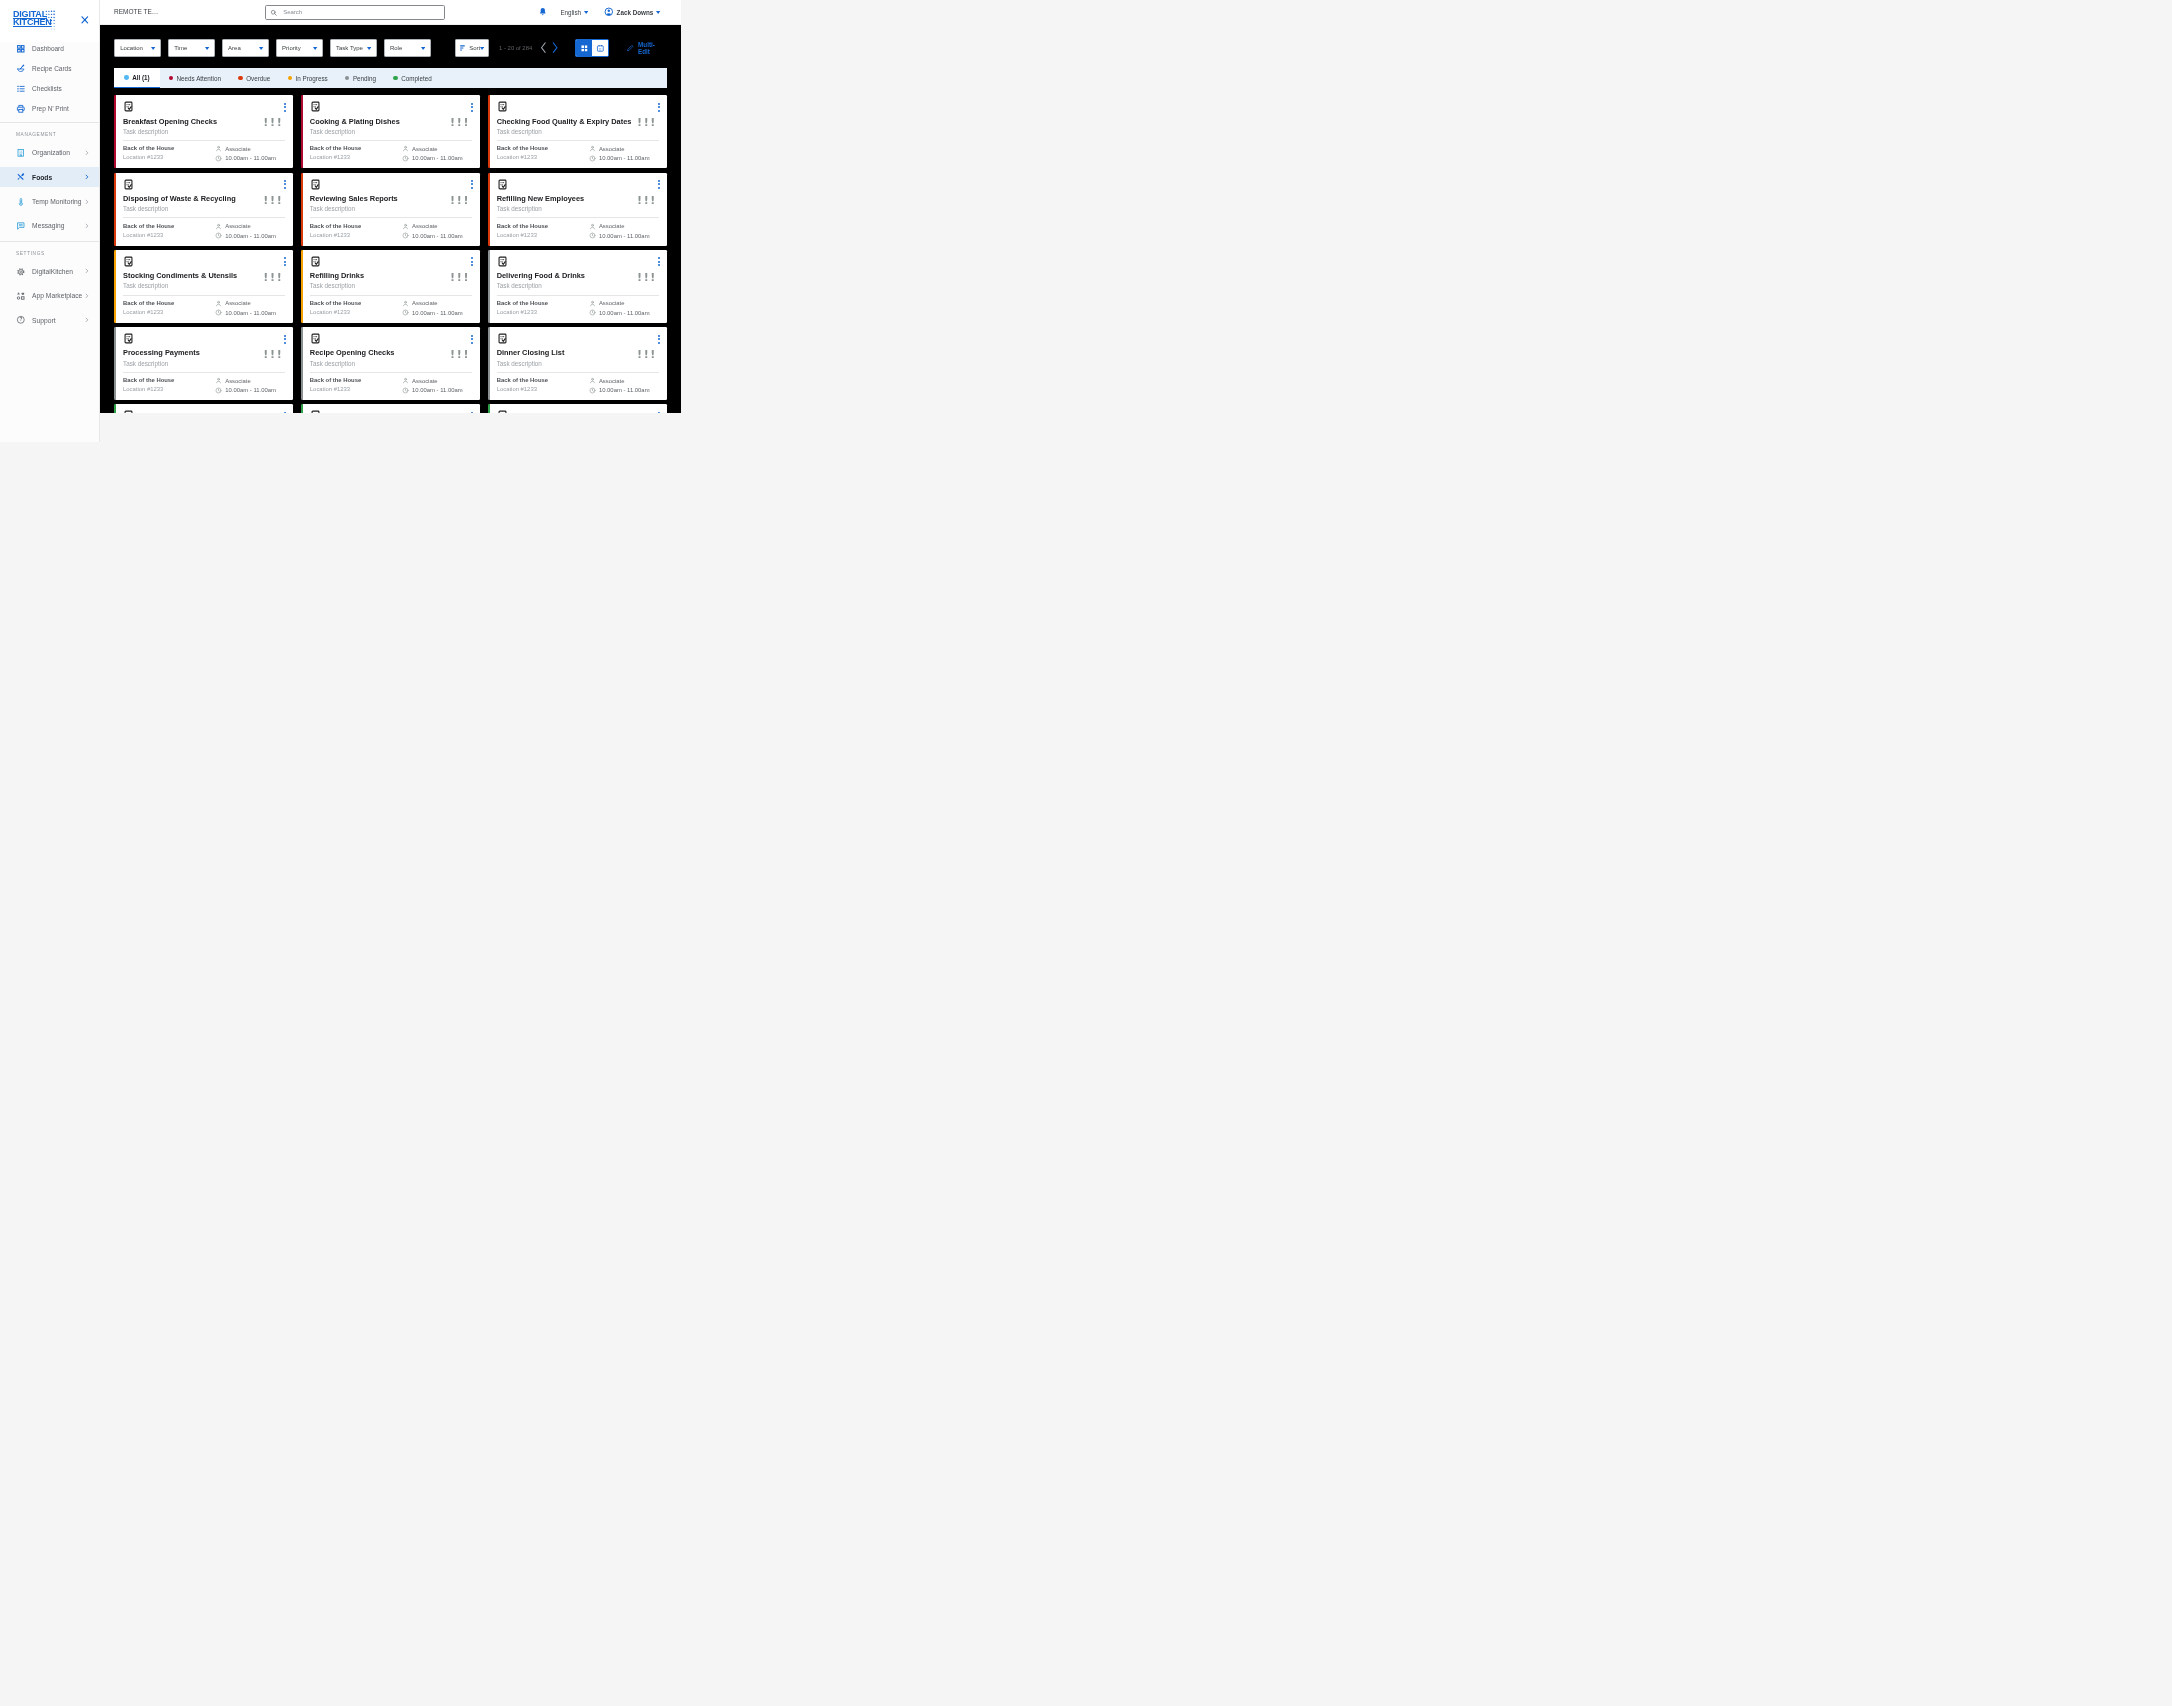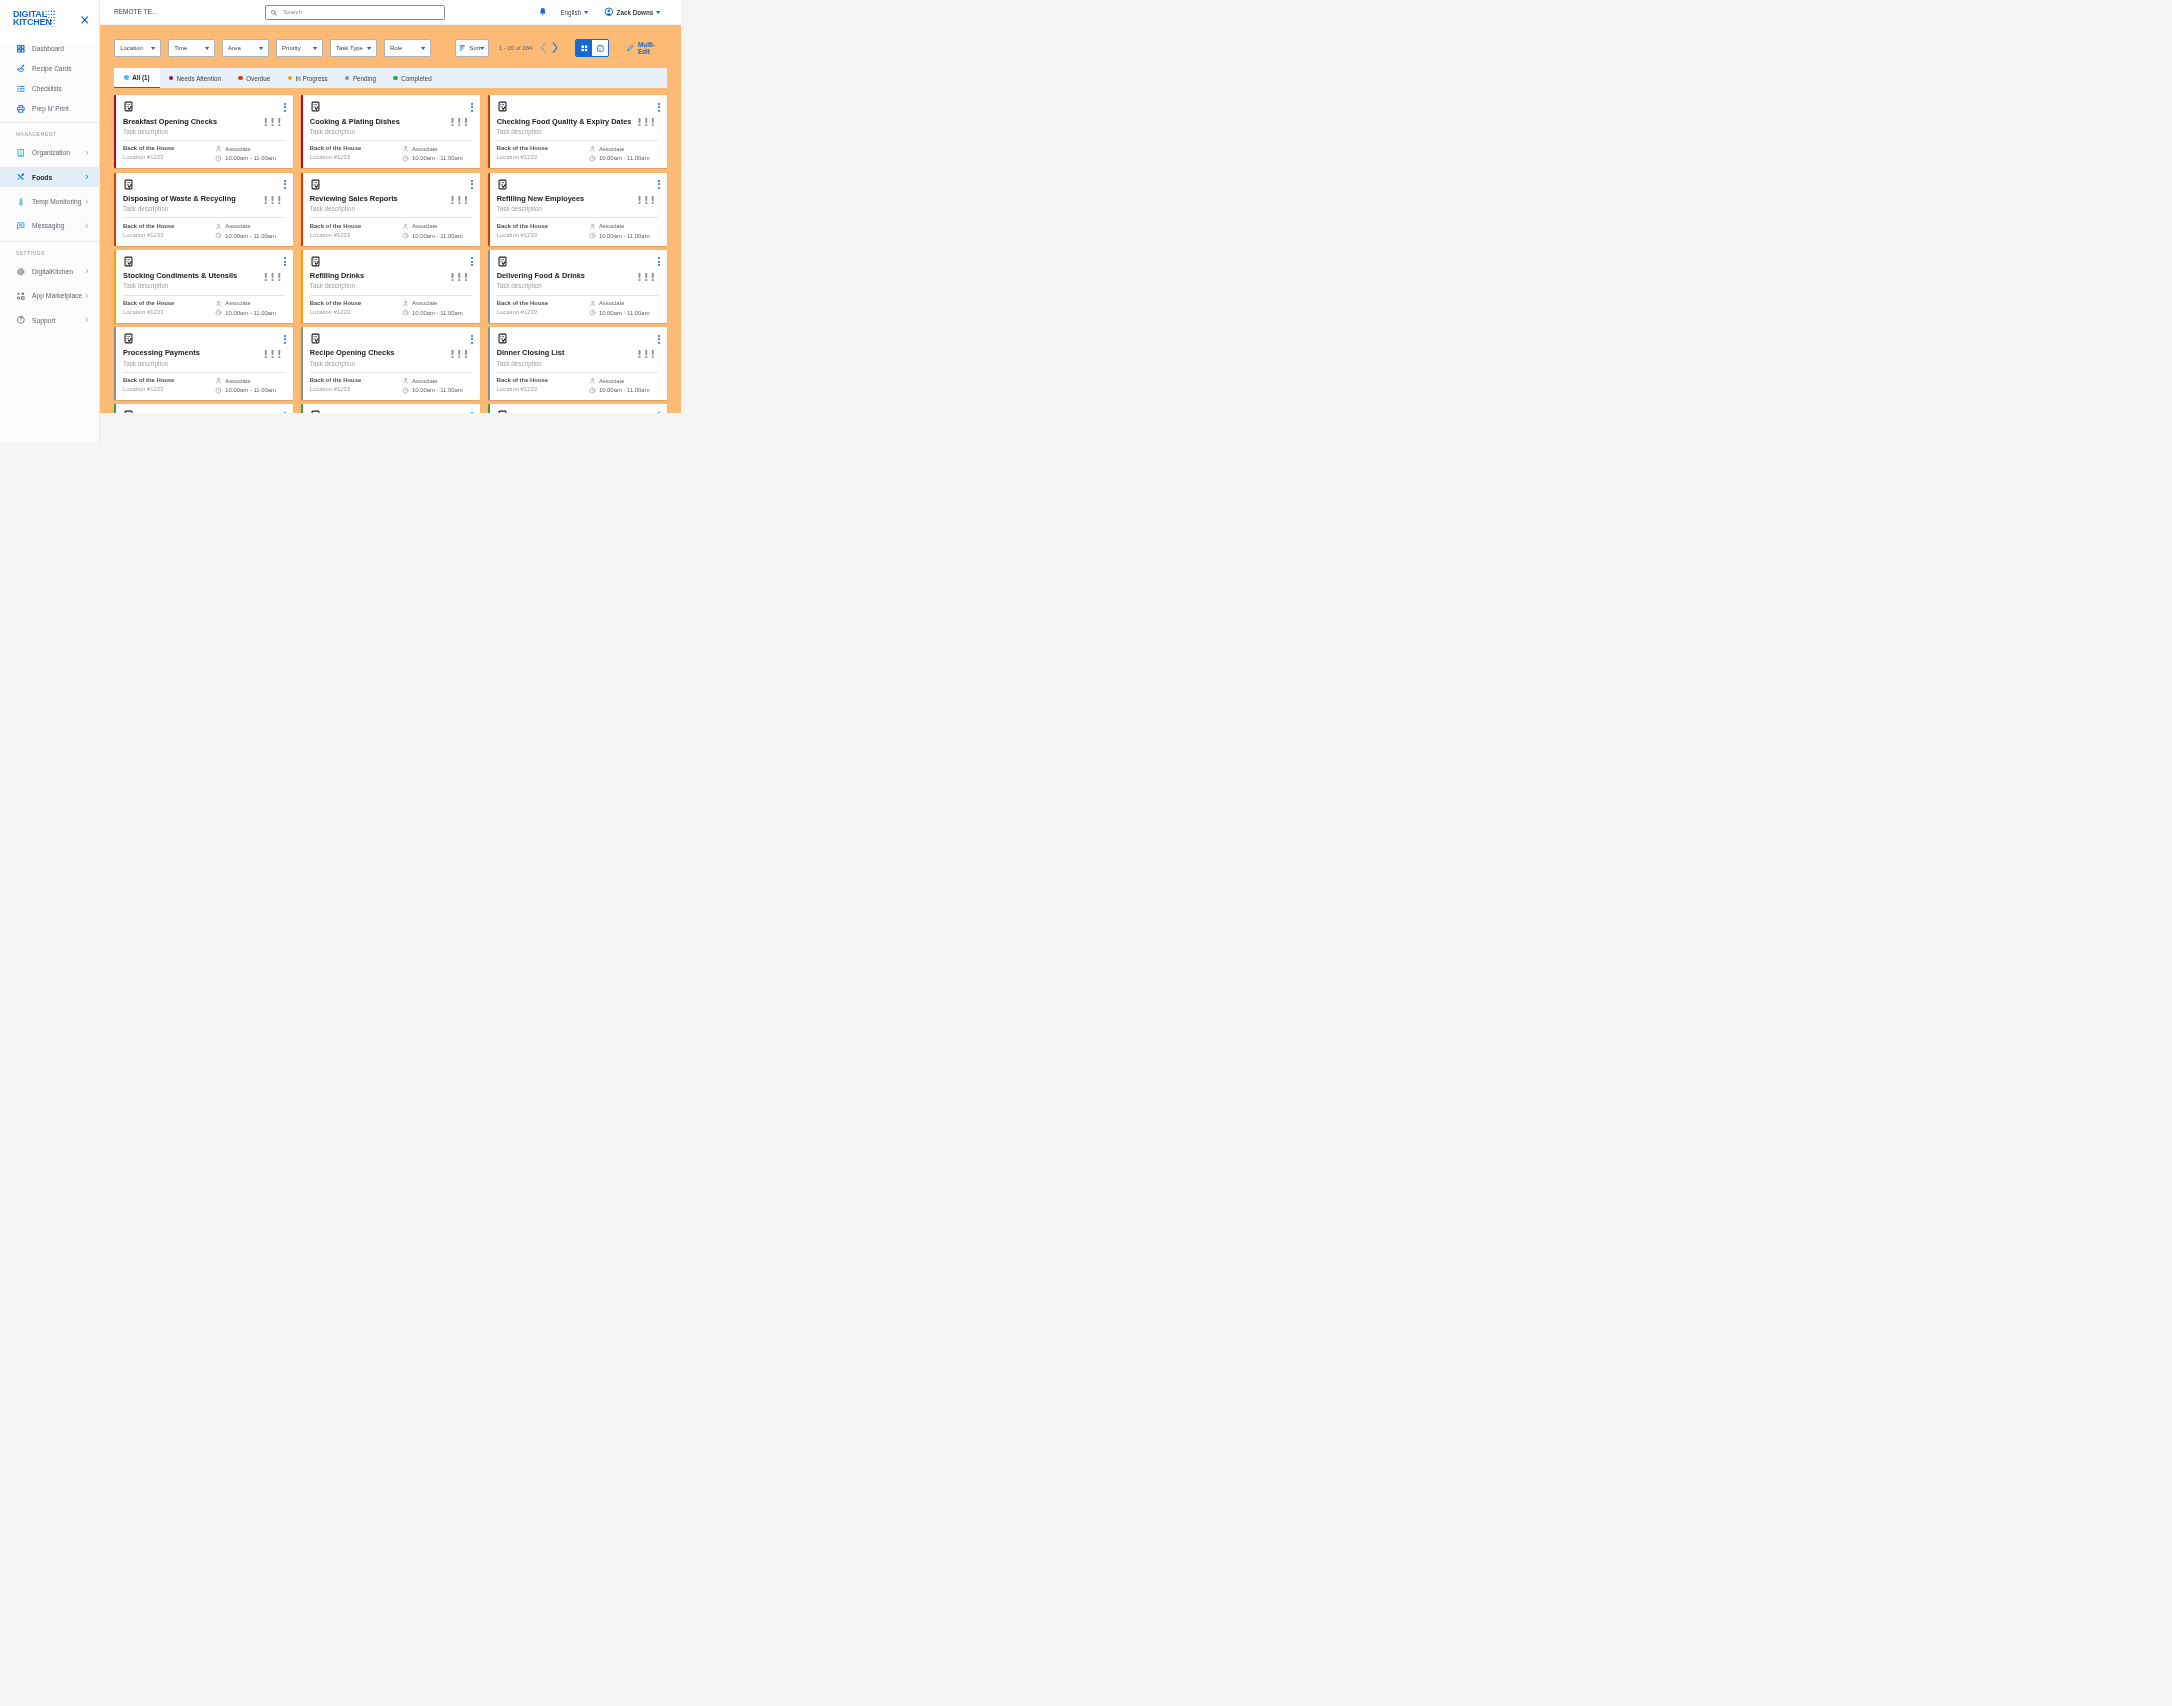--- a/index.html
+++ b/index.html
@@ -9,21 +9,21 @@
     background:#F5F5F6;color:#202124;
   }
   svg{display:block;}
   
   .sidebar{
     position:absolute;left:0;top:0;width:100px;height:442px;
     background:#FCFCFD;border-right:0.4px solid #E6E8EA;box-sizing:border-box;z-index:5;
   }
   .logo-row{position:relative;height:42px;background:#fff;}
   .logo{position:absolute;left:13px;top:9.6px;line-height:.95;font-weight:800;
-    font-size:9px;letter-spacing:-0.2px;color:#1567D2;}
+    font-size:9px;letter-spacing:-0.2px;color:#1567D2;text-decoration:underline;}
   .logo-dots{position:absolute;left:45px;top:10.4px;}
   .close-x{position:absolute;right:9.6px;top:14.8px;width:9.6px;height:9.6px;cursor:pointer;}
   .nav-item{display:flex;align-items:center;height:13px;padding-left:16px;margin-bottom:7px;cursor:pointer;}
   .nav-item .ico{width:9.6px;height:9.6px;margin-right:6.5px;color:#1567D2;flex:0 0 auto;}
   .nav-item .lbl{font-size:6.5px;color:#5F6368;}
   .side-divider{height:0.4px;background:#E4E6E8;margin:4.3px 0 0;}
   .section-label{padding:9.6px 0 6px 16px;font-size:4.8px;letter-spacing:0.6px;color:#8E9499;}
   .nav-row{display:flex;align-items:center;height:19.6px;padding:0 7.8px 0 16px;margin-bottom:4.8px;cursor:pointer;}
   .nav-row .ico{width:9.6px;height:9.6px;margin-right:6.5px;color:#2E9FD9;flex:0 0 auto;}
   .nav-row .lbl{font-size:6.7px;color:#5F6368;flex:1;}
@@ -48,21 +48,21 @@
   .user{display:flex;align-items:center;margin-left:15.6px;cursor:pointer;}
   .user .txt{font-size:6.3px;font-weight:700;color:#3A3F44;margin:0 3px 0 3px;}
   
   .title-row{position:relative;height:30px;background:#fff;}
   .page-title{position:absolute;left:14px;top:8.3px;font-size:10.6px;font-weight:400;color:#24272B;}
   .add-btn{position:absolute;right:15px;top:7.4px;height:15px;padding:0 7.4px;background:#1567D2;color:#fff;
     border:0;border-radius:1.7px;font-size:5.9px;font-weight:700;cursor:pointer;
     font-family:"Liberation Sans","DejaVu Sans",sans-serif;}
   
   .content{position:relative;box-sizing:border-box;height:388px;padding:14px 14.3px 0 14px;
-    background:#fdba74;overflow:hidden;}
+    background:#000000;overflow:hidden;}
   .filter-row{display:flex;align-items:center;height:18px;}
   .dropdown{width:47px;height:18px;box-sizing:border-box;background:#fff;border:0.4px solid #AEB3B8;
     border-radius:1.3px;display:flex;align-items:center;padding:0 4.3px 0 5.2px;margin-right:7px;cursor:pointer;}
   .dropdown .lbl{flex:1;font-size:6px;color:#3C4043;}
   .sort-box{width:34px;height:18px;box-sizing:border-box;background:#fff;border:0.4px solid #AEB3B8;
     border-radius:1.3px;display:flex;align-items:center;padding:0 3.9px;margin-left:17.4px;cursor:pointer;}
   .sort-box .lbl{flex:1;font-size:6px;color:#3C4043;margin-left:3px;}
   .pagination{margin-left:10px;font-size:5.9px;color:#5F6368;white-space:nowrap;}
   .pg-chev{margin-left:7.8px;cursor:pointer;}
   .pg-chev.next{margin-left:6px;}

